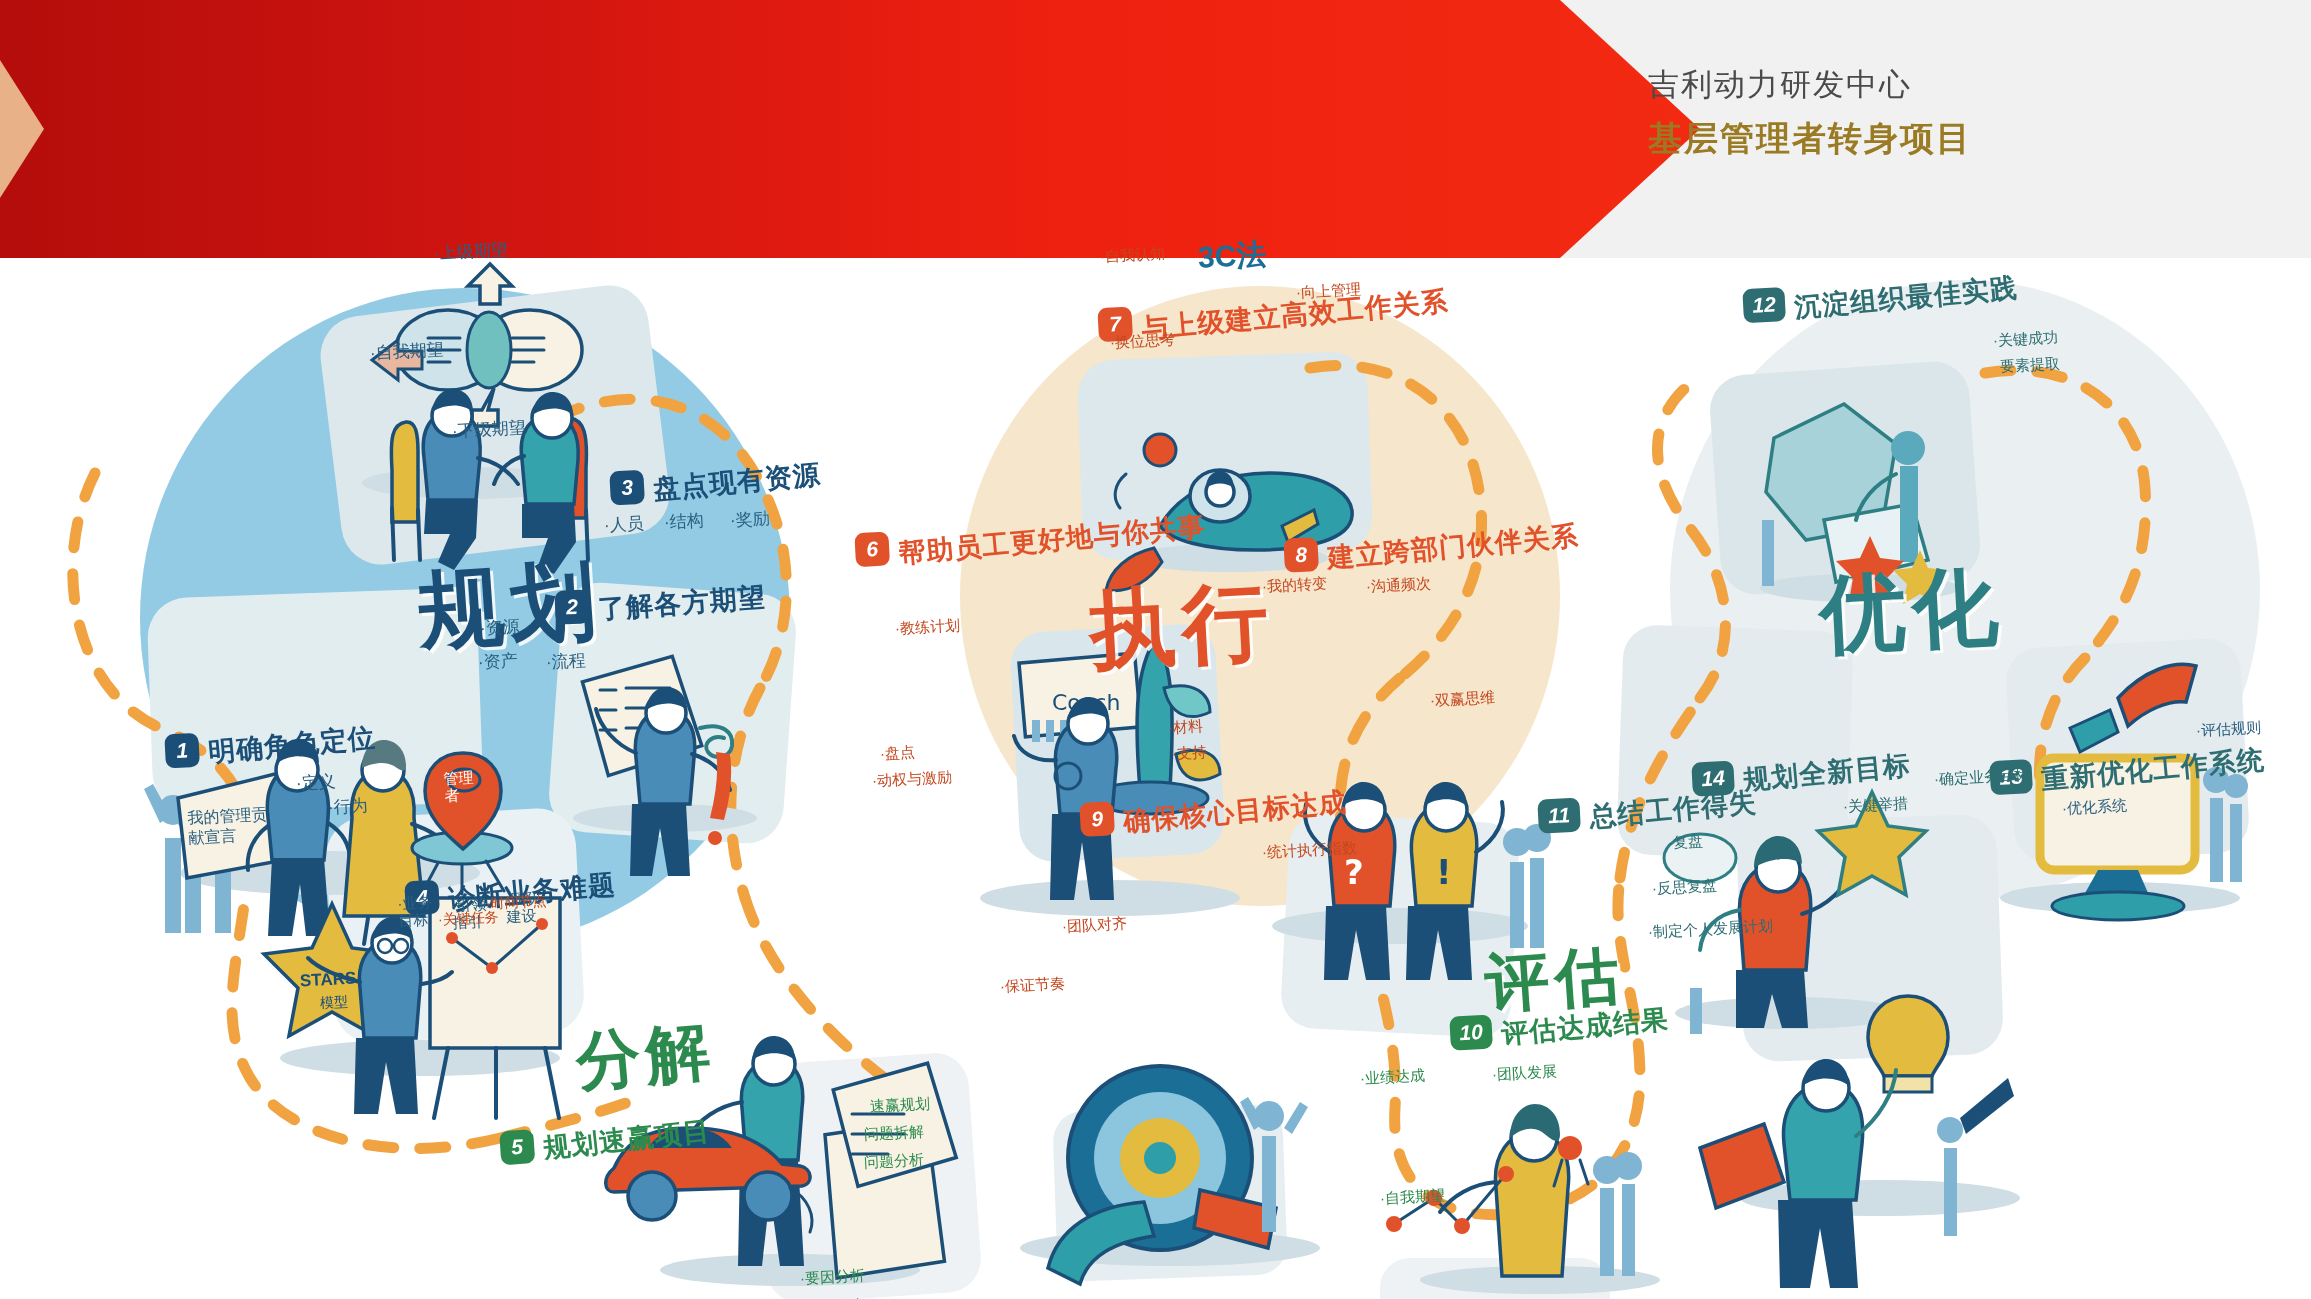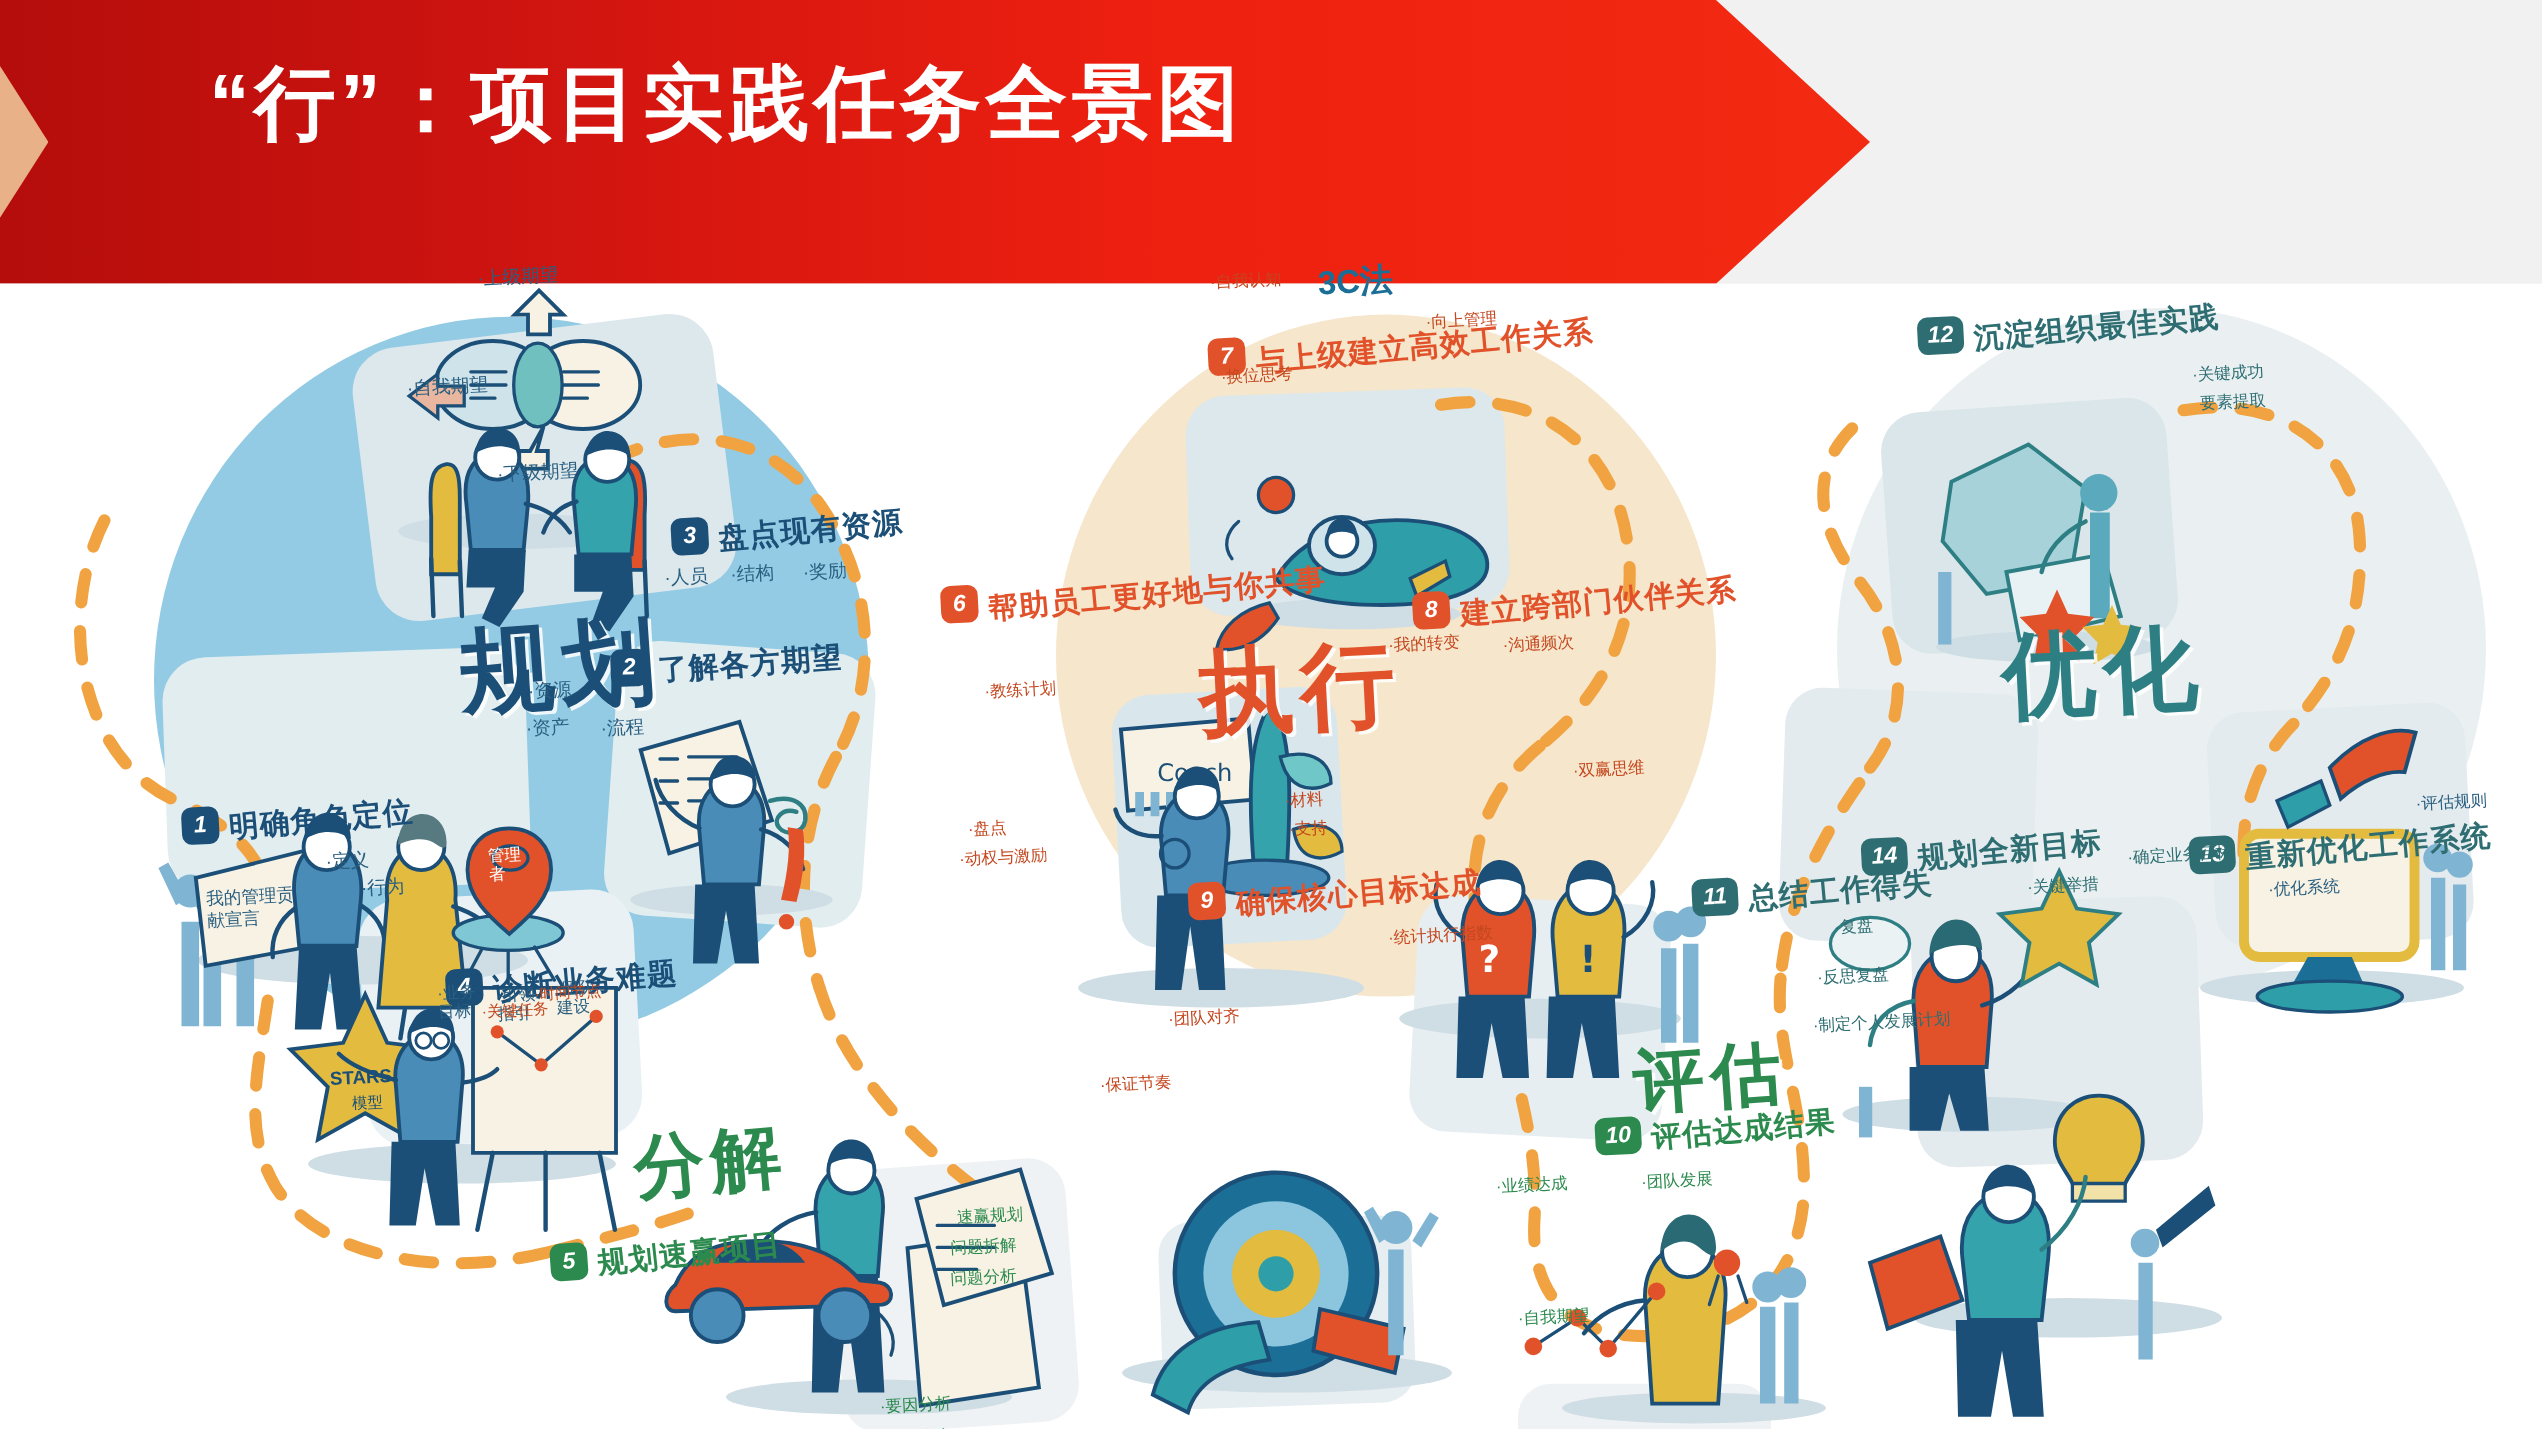--- a/index.html
+++ b/index.html
@@ -102,21 +102,24 @@
 </style>
 </head>
 <body>
 
 <div id="poster">
 
   <div class="header">
     <div class="header-bg-gray"></div>
     <div class="header-red"></div>
     <div class="header-notch"></div>
-    <div class="header-title">“行”：项目实践任务全景图</div>
+    <div class="header-right">
+      <div class="header-org">吉利动力研发中心</div>
+      <div class="header-project">基层管理者转身项目</div>
+    </div>
   </div>
 
   <div class="canvas">
 
     <div class="blob blob-plan"></div>
     <div class="blob blob-exec"></div>
     <div class="blob blob-opt"></div>
 
     <svg class="art-svg" style="left:0;top:0;width:2311px;height:1041px" viewBox="0 0 2311 1041">
       <defs>

